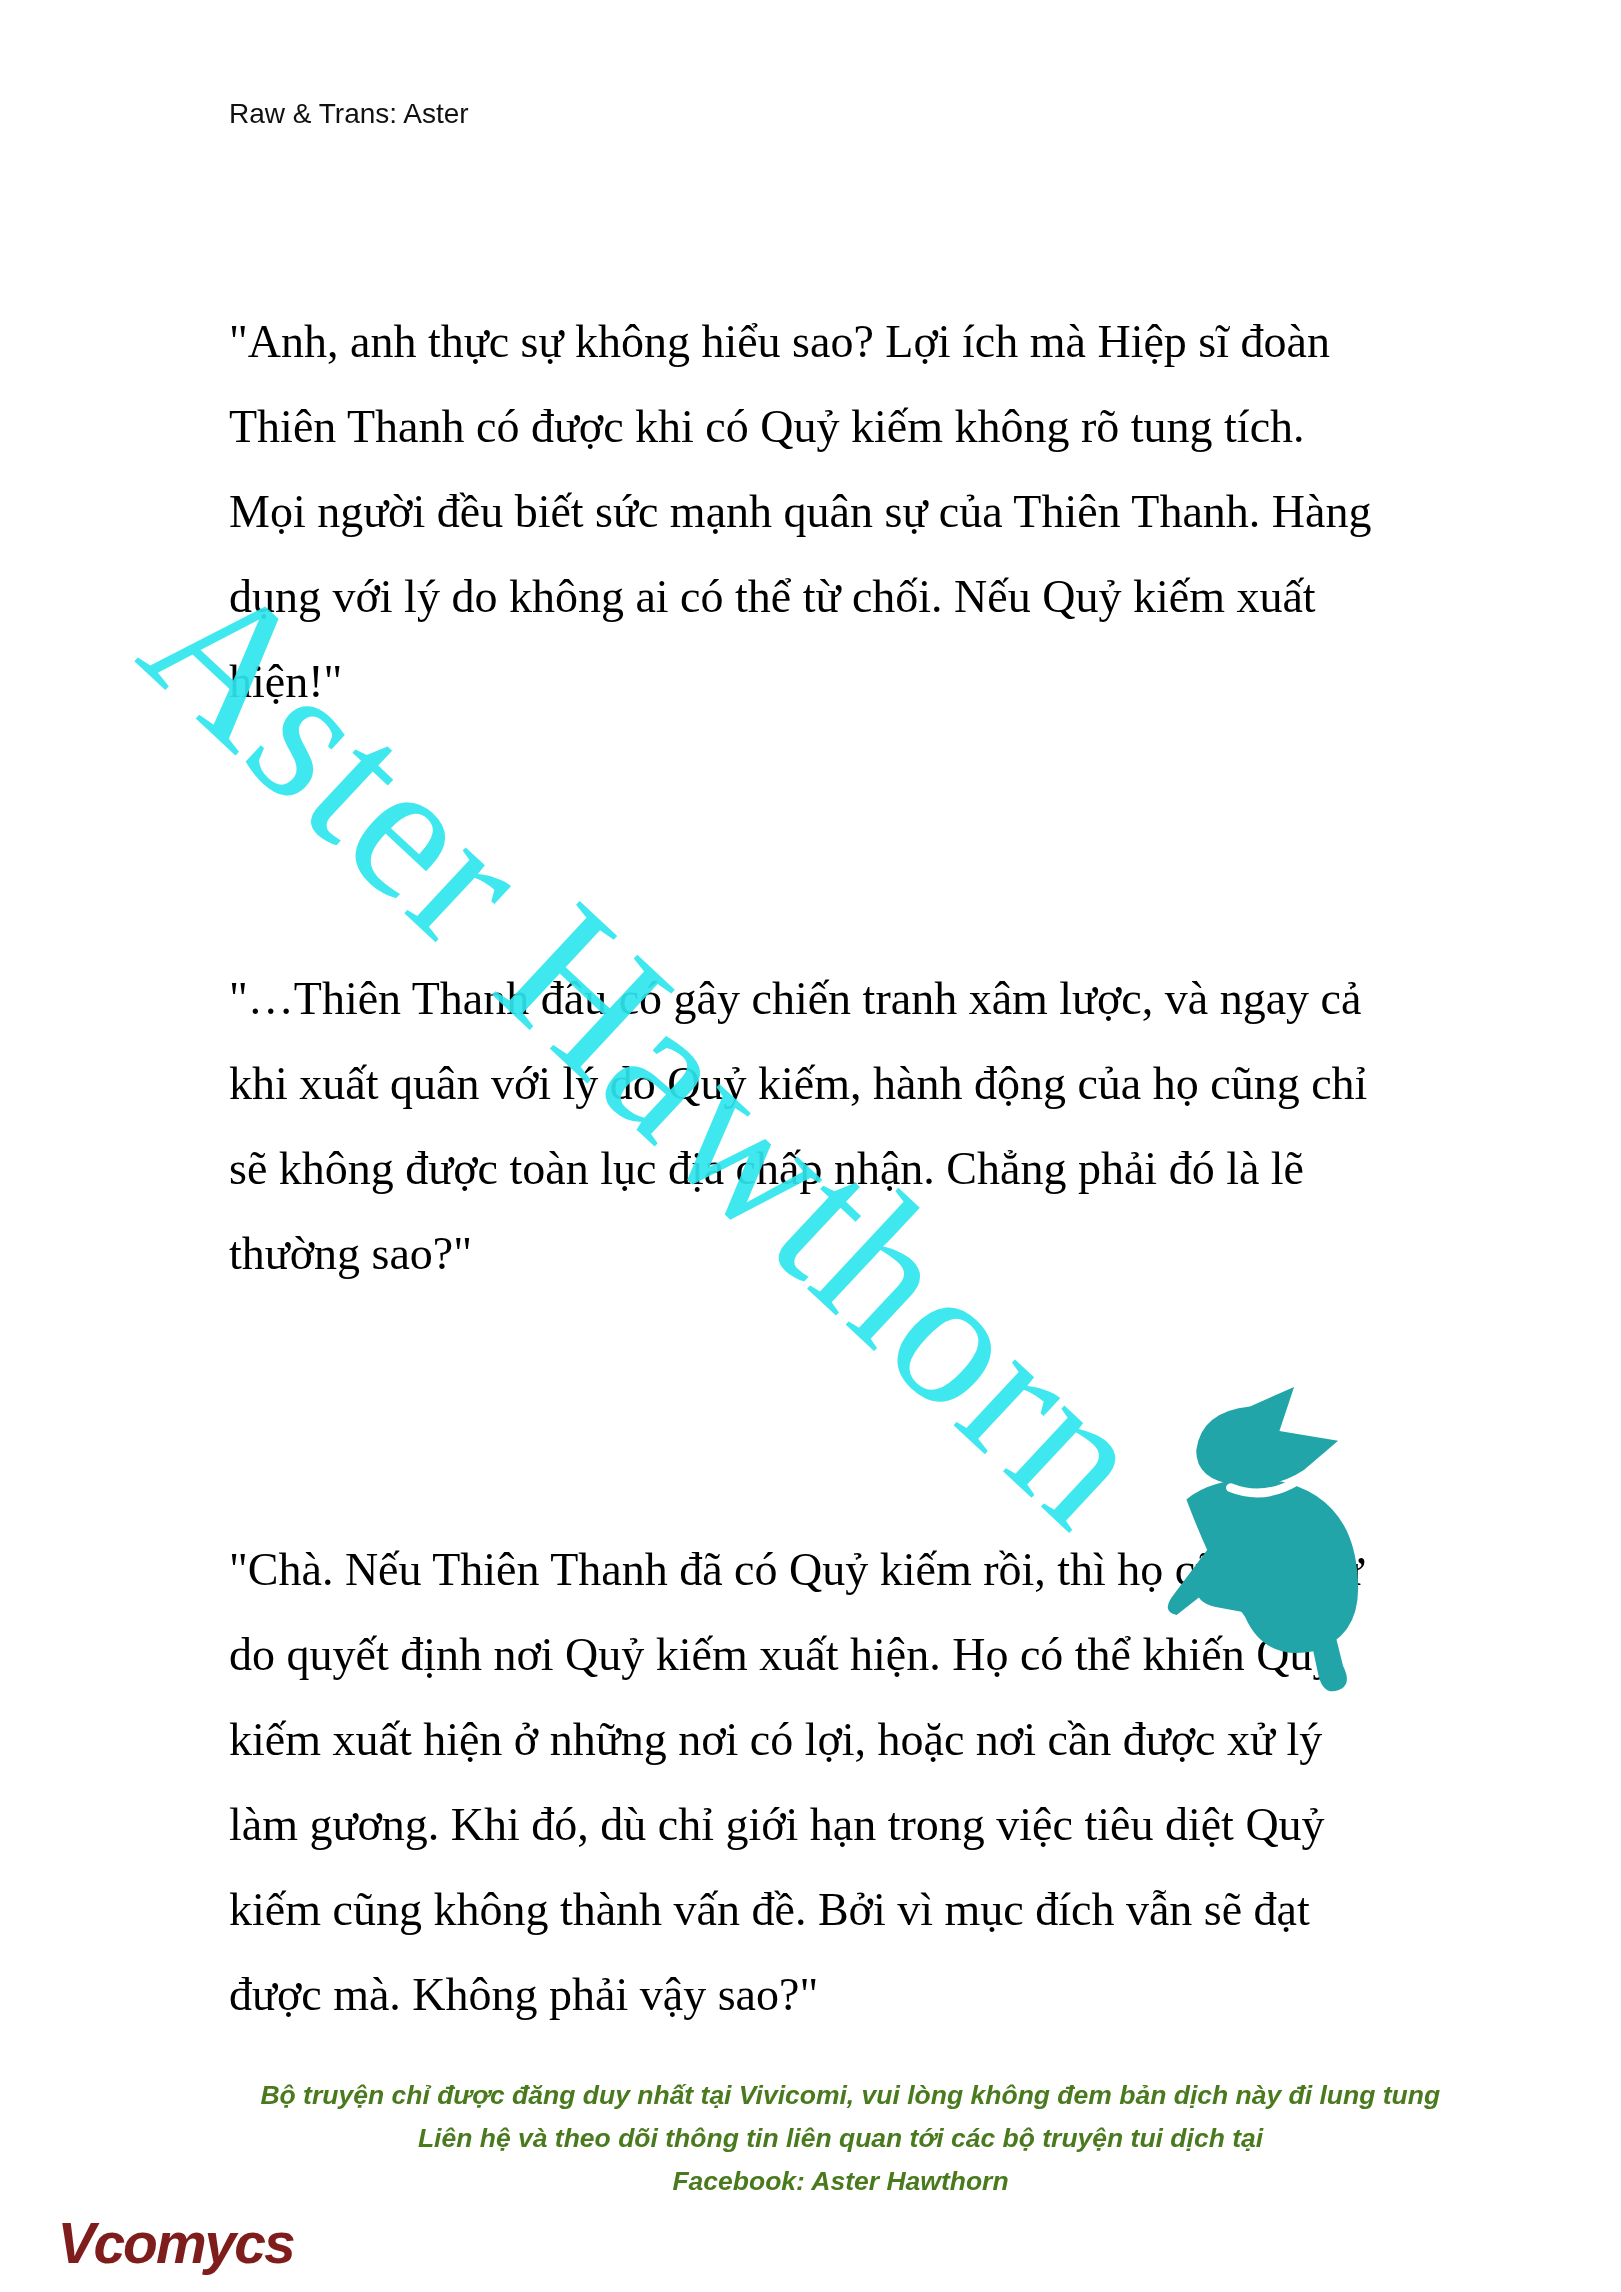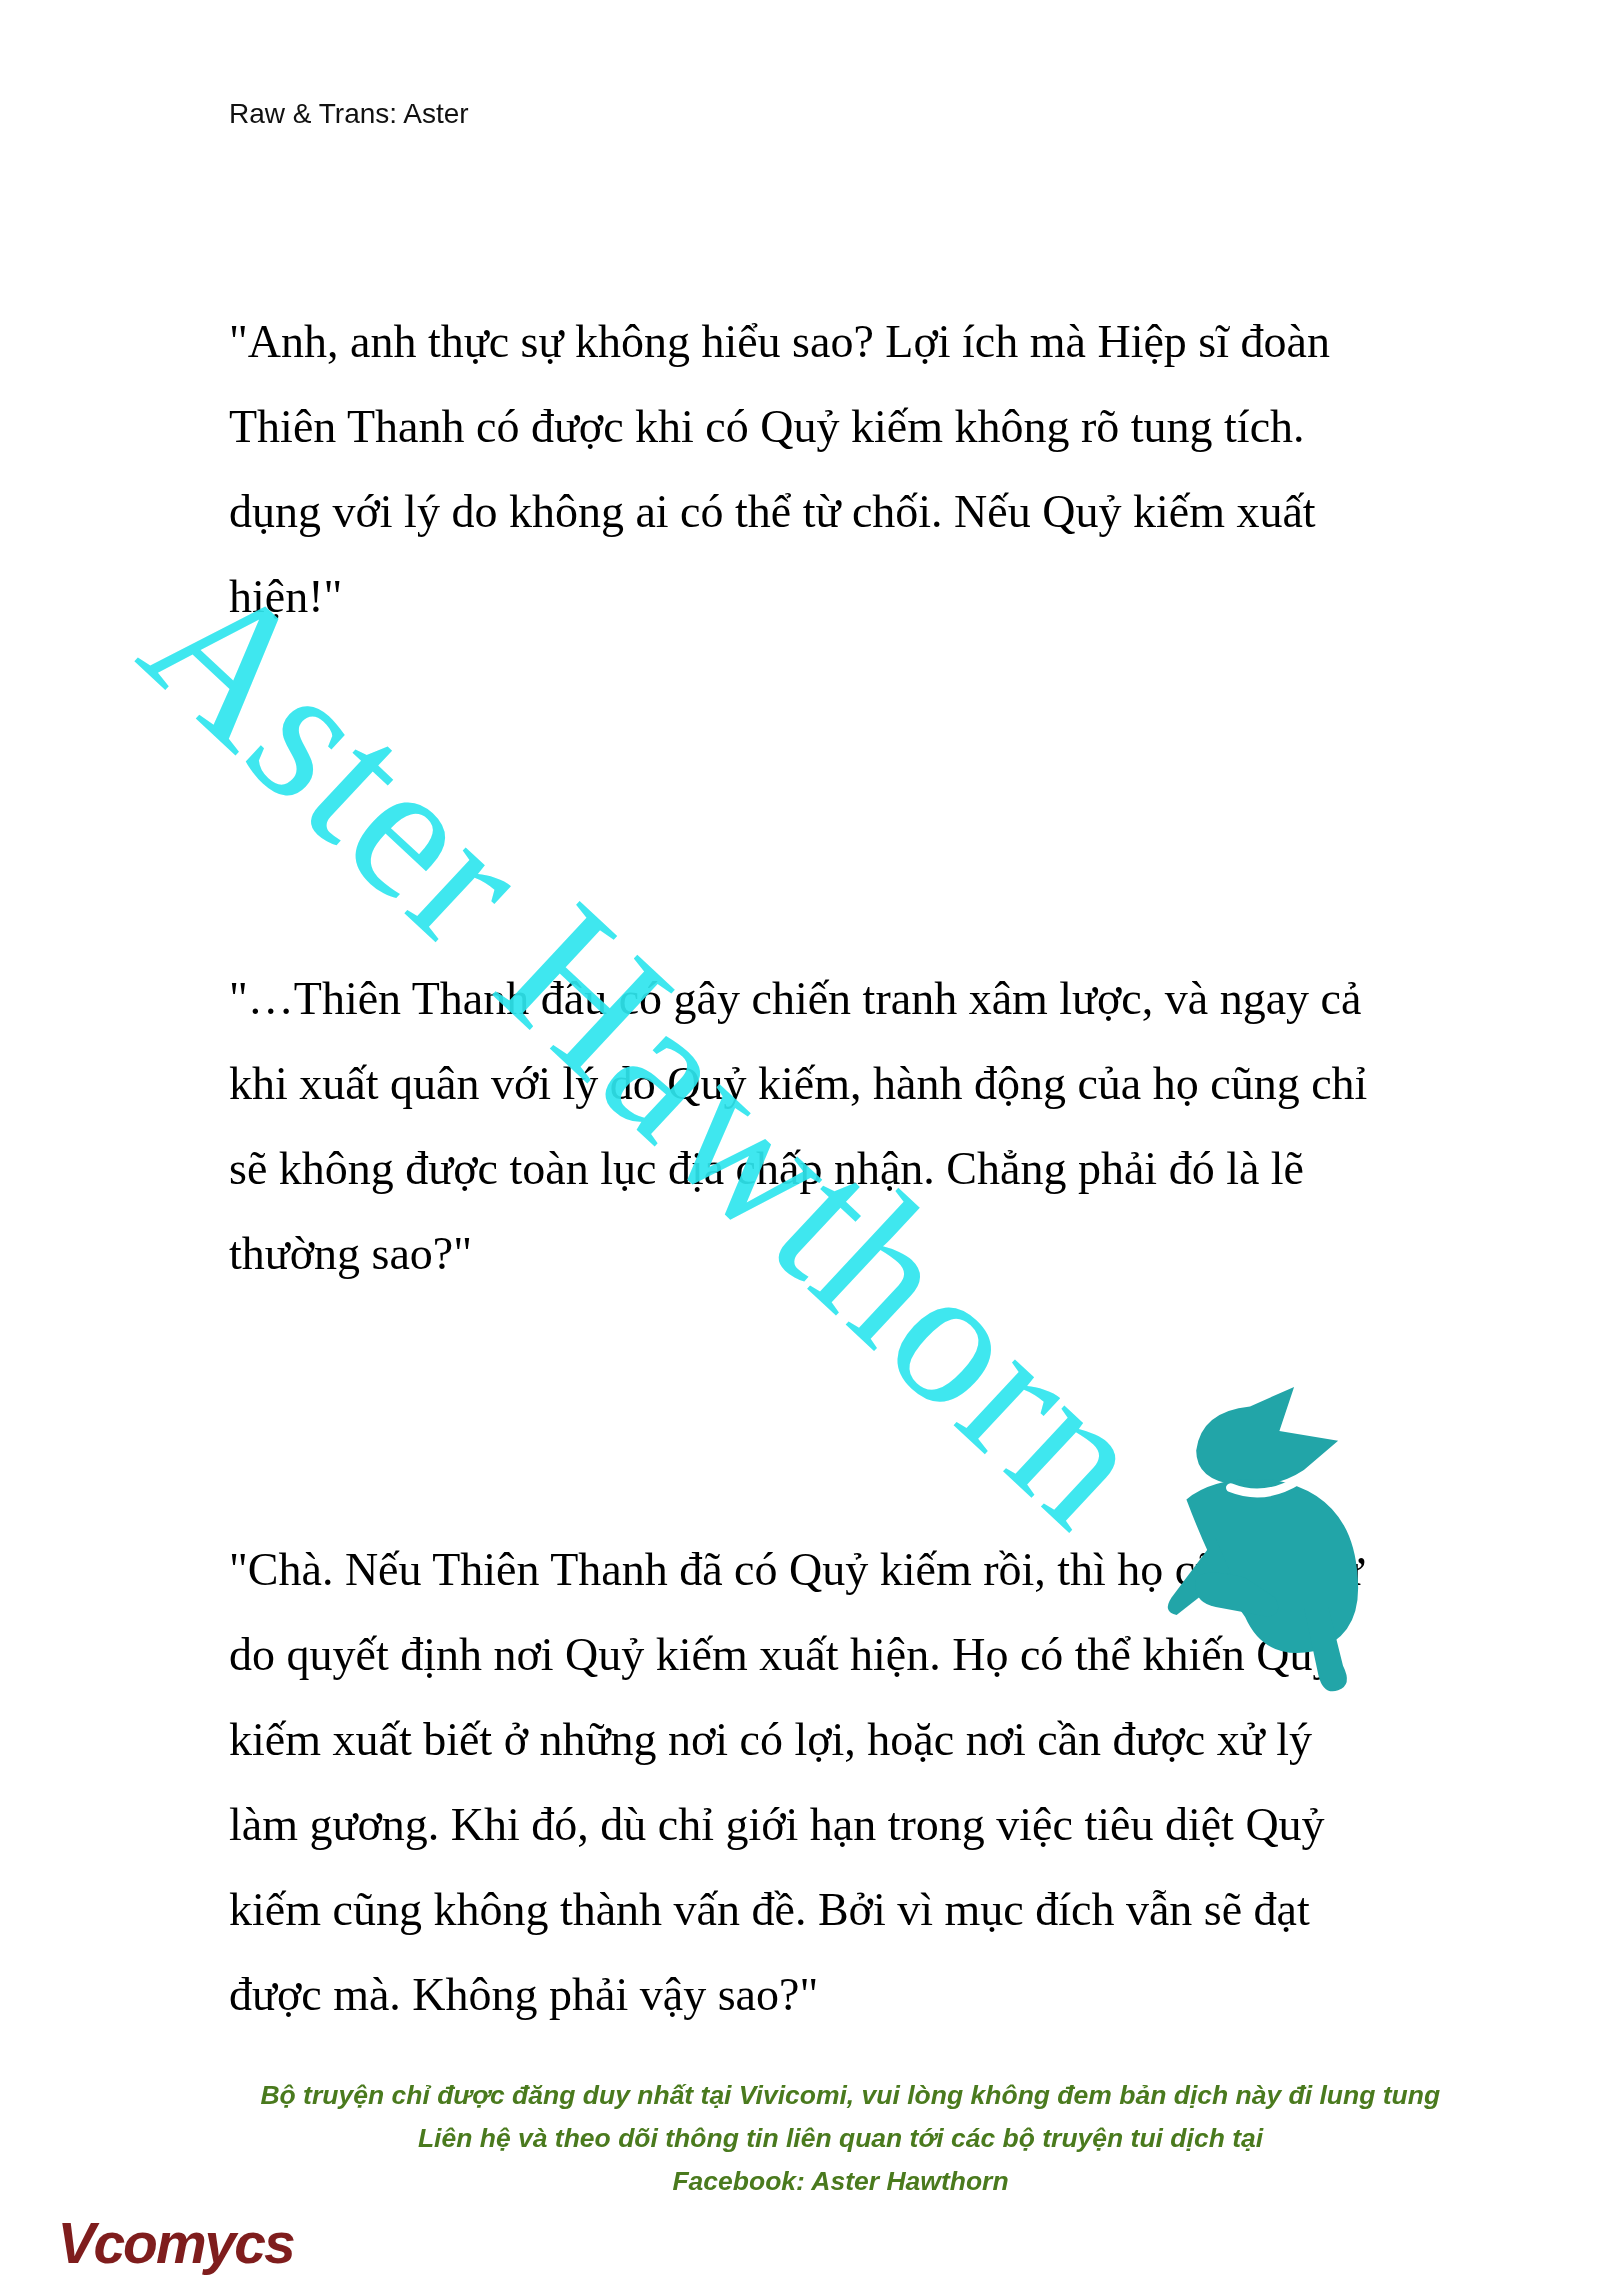--- a/index.html
+++ b/index.html
@@ -42,35 +42,36 @@
 </head>
 <body>
 
 <div class="page">
 
   <div class="header">Raw &amp; Trans: Aster</div>
 
   <p class="para" id="p1">
     <span class="line">"Anh, anh thực sự không hiểu sao? Lợi ích mà Hiệp sĩ đoàn</span>
     <span class="line">Thiên Thanh có được khi có Quỷ kiếm không rõ tung tích.</span>
+    <span class="line">Mọi người đều biết sức mạnh quân sự của Thiên Thanh. Hàng</span>
     <span class="line">dụng với lý do không ai có thể từ chối. Nếu Quỷ kiếm xuất</span>
     <span class="line">hiện!"</span>
   </p>
 
   <p class="para" id="p2">
     <span class="line">"…Thiên Thanh đâu có gây chiến tranh xâm lược, và ngay cả</span>
     <span class="line">khi xuất quân với lý do Quỷ kiếm, hành động của họ cũng chỉ</span>
     <span class="line">sẽ không được toàn lục địa chấp nhận. Chẳng phải đó là lẽ</span>
     <span class="line">thường sao?"</span>
   </p>
 
   <p class="para" id="p3">
     <span class="line">"Chà. Nếu Thiên Thanh đã có Quỷ kiếm rồi, thì họ cũng sẽ tự</span>
     <span class="line">do quyết định nơi Quỷ kiếm xuất hiện. Họ có thể khiến Quỷ</span>
-    <span class="line">kiếm xuất biết ở những nơi có lợi, hoặc nơi cần được xử lý</span>
+    <span class="line">kiếm xuất hiện ở những nơi có lợi, hoặc nơi cần được xử lý</span>
     <span class="line">làm gương. Khi đó, dù chỉ giới hạn trong việc tiêu diệt Quỷ</span>
     <span class="line">kiếm cũng không thành vấn đề. Bởi vì mục đích vẫn sẽ đạt</span>
     <span class="line">được mà. Không phải vậy sao?"</span>
   </p>
 
   <div class="watermark">Aster Hawthorn</div>
 
   <svg class="cat" viewBox="0 0 240 330">
     <g fill="#22a5a8">
 

